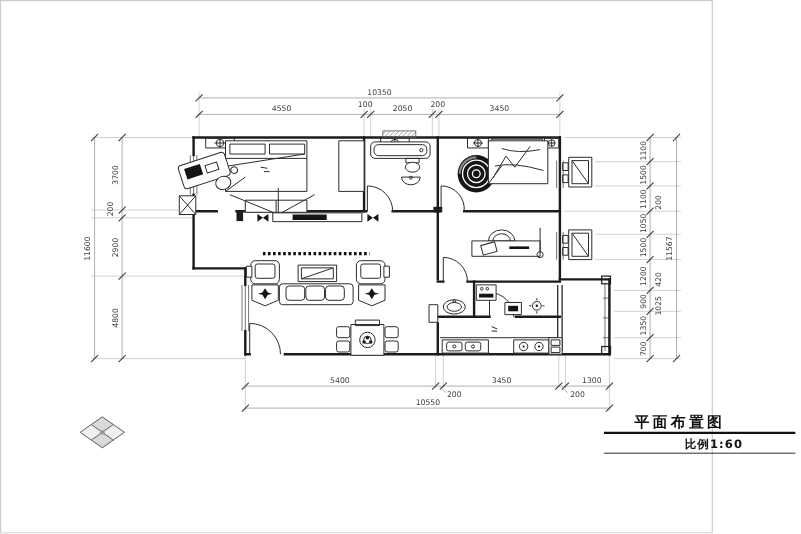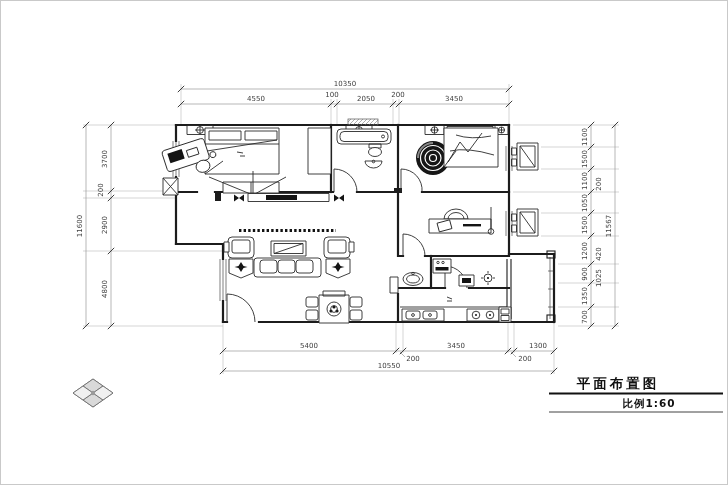--- a/index.html
+++ b/index.html
@@ -1,16 +1,16 @@
 <!DOCTYPE html>
 <html><head>
 <meta charset="utf-8">
 <style>
   html,body{margin:0;padding:0;background:#fff;width:728px;height:485px;overflow:hidden;}
-  .page{position:relative;width:728px;height:485px;background:#ffffff;border:1px solid #c9c9c9;box-sizing:border-box;
+  .page{position:relative;width:648px;height:485px;background:#ffffff;border:1px solid #c9c9c9;box-sizing:border-box;
         font-family:"DejaVu Sans","Liberation Sans",sans-serif;}
   svg{display:block;}
   
   .wall{stroke:#1c1c1c;stroke-width:2.2;fill:none;stroke-linecap:square;}
   .wallthin{stroke:#1c1c1c;stroke-width:1.1;fill:none;}
   .fix{stroke:#2a2a2a;stroke-width:0.9;fill:none;stroke-linejoin:round;}
   .fixw{stroke:#2a2a2a;stroke-width:0.9;fill:#ffffff;stroke-linejoin:round;}
   .dark{fill:#141414;stroke:none;}
   .dimline{stroke:#9a9a9a;stroke-width:0.7;fill:none;}
   .extline{stroke:#b9b9b9;stroke-width:0.6;fill:none;}

